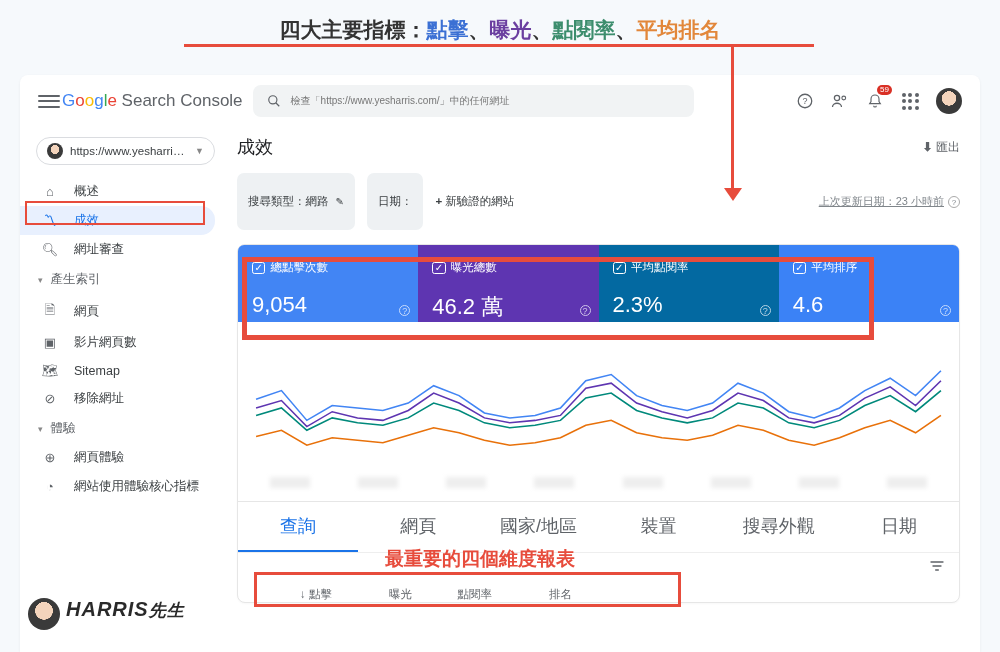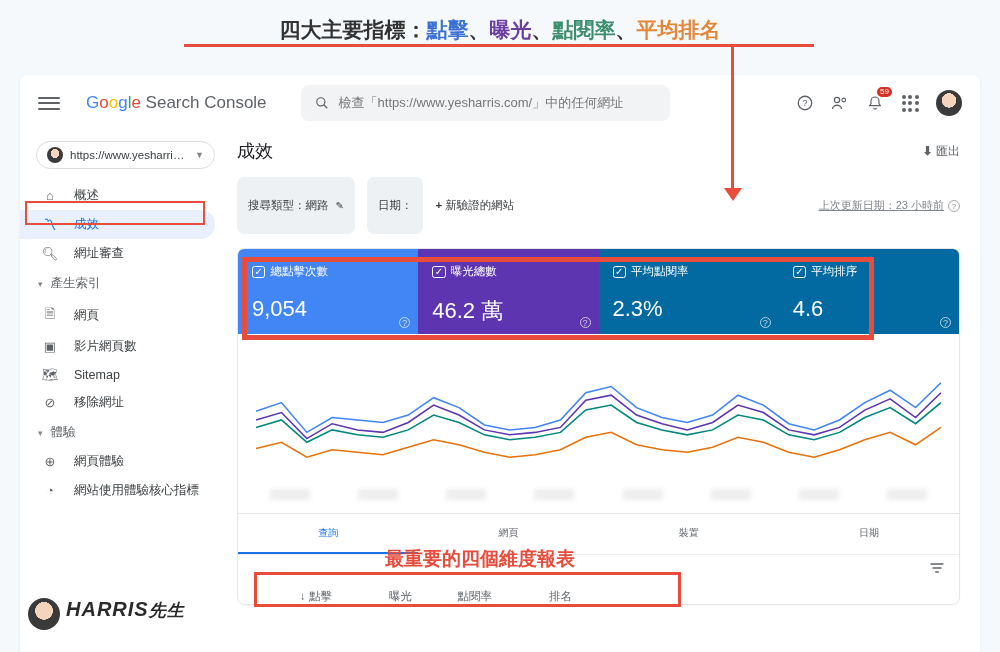--- a/index.html
+++ b/index.html
@@ -16,26 +16,26 @@
 .annotation-mid { position: absolute; top: 546px; left: 385px; font-size: 19px; font-weight: 700; color: #e74c3c; z-index: 50; }
 .red-box-nav { position: absolute; top: 201px; left: 25px; width: 180px; height: 24px; border: 2.5px solid #e74c3c; z-index: 48; pointer-events: none; }
 .red-box-metrics { position: absolute; top: 257px; left: 242px; width: 632px; height: 83px; border: 5px solid #e74c3c; z-index: 48; pointer-events: none; }
 .red-box-tabs { position: absolute; top: 572px; left: 254px; width: 427px; height: 35px; border: 3px solid #e74c3c; z-index: 48; pointer-events: none; }
 .harris-logo { position: absolute; bottom: 22px; left: 28px; display: flex; z-index: 50; font-style: italic; }
 .harris-face { width: 32px; height: 32px; border-radius: 50%; background: radial-gradient(circle at 50% 40%, #f4d4bc 35%, #3a3a3a 36% 100%); margin-right: 6px; position: relative; }
 .harris-text { font-size: 20px; font-weight: 700; color: #2a2a2a; letter-spacing: 1px; }
 .harris-text .cn { font-size: 17px; }
 
 .app { position: absolute; top: 75px; left: 20px; right: 20px; bottom: 0; background: #fff; border-radius: 8px 8px 0 0; box-shadow: 0 1px 3px rgba(0,0,0,0.06); overflow: hidden; }
-.topbar { display: flex; align-items: center; padding: 10px 18px 14px; gap: 26px; }
+.topbar { display: flex; align-items: center; padding: 10px 18px 14px; gap: 2px; }
 .menu-icon { width: 22px; cursor: pointer; }
 .menu-icon span { display: block; height: 2px; background: #5f6368; margin: 3.5px 0; border-radius: 1px; }
 .logo-word { font-size: 17px; color: #5f6368; white-space: nowrap; }
 .logo-word .g1{color:#4285f4}.logo-word .g2{color:#ea4335}.logo-word .g3{color:#fbbc05}.logo-word .g4{color:#4285f4}.logo-word .g5{color:#34a853}.logo-word .g6{color:#ea4335}
-.search-box { flex: 1; display: flex; align-items: center; background: #f1f3f4; border-radius: 8px; padding: 9px 14px; margin-left: 8px; margin-right: 100px; font-size: 13px; color: #777; }
+.search-box { flex: 1; display: flex; align-items: center; background: #f1f3f4; border-radius: 8px; padding: 9px 14px; margin-left: 8px; margin-right: 100px; font-size: 10px; color: #777; }
 .search-box .si { margin-right: 10px; color: #5f6368; }
 .top-icons { display: flex; align-items: center; gap: 17px; margin-left: auto; color: #5f6368; }
 .icn { width: 18px; height: 18px; cursor: pointer; position: relative; display: flex; align-items: center; justify-content: center; }
 .badge { position: absolute; top: -7px; right: -8px; background: #d93025; color: #fff; font-size: 8px; padding: 1px 3px; border-radius: 7px; line-height: 1; }
 .apps-grid { display: grid; grid-template-columns: repeat(3,4px); grid-template-rows: repeat(3,4px); gap: 2.5px; }
 .apps-grid div { background: #5f6368; border-radius: 50%; }
 .avatar { width: 26px; height: 26px; border-radius: 50%; background: radial-gradient(circle at 50% 40%, #f4d4bc 35%, #3a3a3a 36% 100%); }
 
 .body-grid { display: flex; height: calc(100% - 50px); }
 .sidebar { width: 205px; padding: 4px 0; font-size: 12.5px; color: #3c4043; }
@@ -57,32 +57,32 @@
 .filter-bar { display: flex; align-items: center; gap: 12px; margin-bottom: 14px; font-size: 11.5px; }
 .chip { background: #eef1f3; border-radius: 7px; padding: 21px 11px; color: #3c4043; cursor: pointer; display: flex; align-items: center; gap: 7px; }
 .chip .pen { font-size: 10px; }
 .add-filter { color: #3c4043; cursor: pointer; }
 .add-filter::before { content: "+ "; font-weight: 700; }
 .update-time { margin-left: auto; color: #80868b; font-size: 11px; text-decoration: underline; }
 .update-time .q { display: inline-block; width: 12px; height: 12px; border: 1px solid #aaa; border-radius: 50%; font-size: 8px; text-align: center; margin-left: 4px; line-height: 11px; }
 
 .card { background: #fff; border: 1px solid #e6e6e6; border-radius: 8px; box-shadow: 0 1px 2px rgba(0,0,0,0.03); padding-bottom: 0; }
 .metrics { display: flex; border-radius: 6px 6px 0 0; overflow: hidden; }
-.metric { flex: 1; padding: 12px 14px 8px; color: #fff; position: relative; }
+.metric { flex: 1; padding: 12px 14px 0; color: #fff; position: relative; }
 .metric .check { font-size: 10px; border: 1.3px solid #fff; border-radius: 2.5px; padding: 0 1.5px; display: inline-block; margin-right: 5px; line-height: 1; }
 .metric .mlabel { font-size: 11.5px; }
 .metric .mval { font-size: 22px; margin-top: 17px; font-weight: 400; }
 .metric .qc { position: absolute; bottom: 6px; right: 8px; font-size: 9px; opacity: 0.7; border: 1px solid #fff; border-radius: 50%; width: 11px; height: 11px; text-align: center; line-height: 10px; }
-.m1{background:#4285f4}.m2{background:#5e35b1}.m3{background:#0369a1}.m4{background:#0369a1}
+.m1{background:#4285f4}.m2{background:#5e35b1}.m3{background:#0369a1}.m4{background:#3b82f6}
 .chart { height: 155px; padding: 12px 8px 0; }
 .xaxis-blur { height: 18px; display: flex; justify-content: space-around; padding: 0 8px; }
 .xaxis-blur div { width: 40px; height: 11px; background: #eee; filter: blur(2.2px); }
 
 .dim-tabs { display: flex; border-top: 1px solid #e6e6e6; margin-top: 6px; }
-.dim-tab { flex: 1; text-align: center; font-size: 10px; padding: 12px 0; color: #5f6368; cursor: pointer; }
+.dim-tab { flex: 1; text-align: center; font-size: 18px; padding: 12px 0; color: #5f6368; cursor: pointer; }
 .dim-tab.active { color: #1a73e8; border-bottom: 2.5px solid #1a73e8; font-weight: 500; }
 .filter-row { display: flex; justify-content: flex-end; padding: 6px 14px; border-top: 1px solid #eee; color: #5f6368; font-size: 14px; }
 .table-head { display: flex; padding: 8px 14px 0; font-size: 11.5px; color: #5f6368; align-items: center; }
 .table-head .hq { flex: 1; }
 .table-head .hc { width: 80px; text-align: right; }
 .table-head .arrow-down::before { content: "↓ "; }
 
 svg { display: block; }
 </style>
 </head>
@@ -263,21 +263,23 @@
             <div></div>
             <div></div>
             <div></div>
             <div></div>
             <div></div>
             <div></div>
           </div>
         <div class="dim-tabs">
           <div class="dim-tab active">查詢</div>
           <div class="dim-tab">網頁</div>
+          <div class="dim-tab">國家/地區</div>
           <div class="dim-tab">裝置</div>
+          <div class="dim-tab">搜尋外觀</div>
           <div class="dim-tab">日期</div>
         </div>
         <div class="filter-row">
           <svg width="16" height="14" viewBox="0 0 24 20">
               <path d="M3 4h18M6 10h12M10 16h4" stroke="#5f6368" stroke-width="2" stroke-linecap="round"></path>
             </svg>
         </div>
         <div class="table-head">
           <div class="hc arrow-down"><span>點擊</span></div>
           <div class="hc">曝光</div>

